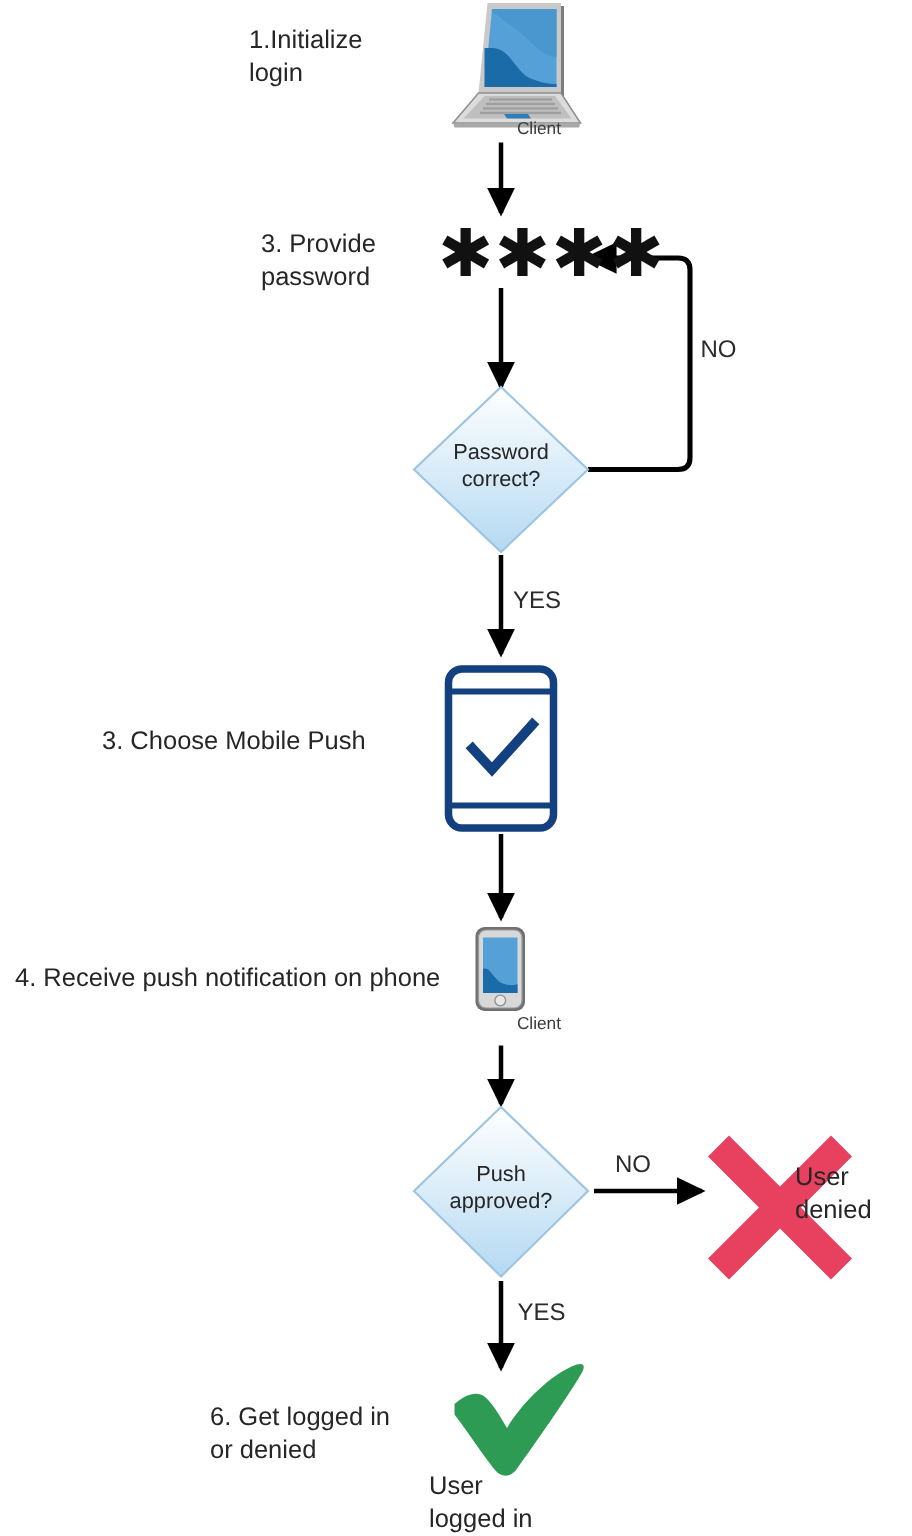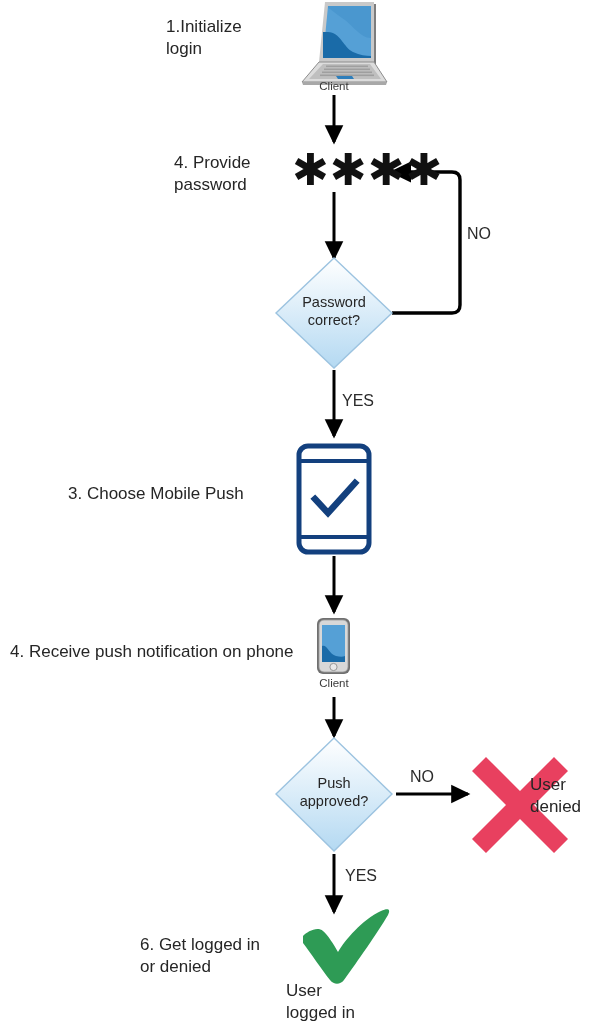--- a/index.html
+++ b/index.html
@@ -31,21 +31,21 @@
     font-size: 16px;
     line-height: 19px;
     text-align: center;
     white-space: pre-line;
   }
   .lbl-cap {
     position: absolute;
     color: #3a3a3a;
     font-size: 11.5px;
     line-height: 14px;
-    text-align: center;
+    text-align: right;
     white-space: pre-line;
   }
   .diamond-text {
     position: absolute;
     color: #262626;
     font-size: 14.5px;
     line-height: 18px;
     text-align: center;
     white-space: pre-line;
     pointer-events: none;
@@ -181,21 +181,21 @@
                C378,932 357,962 344,980 C340,985 334,985 330,980
                C322,970 310,952 303,943 Z" fill="#2E9B55"></path>
     </g>
   </svg>
 
   <div class="lbl" style="left:166px; top:16px; width:116px;">1.Initialize
 login</div>
 
   <div class="lbl-cap" style="left:294px; top:79px; width:80px;">Client</div>
 
-  <div class="lbl" style="left:174px; top:152px; width:112px;">4. Provide
+  <div class="lbl" style="left:174px; top:152px; width:112px;">3. Provide
 password</div>
 
   <div class="stars" style="left:292px; top:148px;">✱✱✱✱</div>
 
   <div class="diamond-text" style="left:284px; top:293px; width:100px;">Password
 correct?</div>
 
   <div class="lbl-sm" style="left:467px; top:224px; width:40px; text-align:left;">NO</div>
 
   <div class="lbl-sm" style="left:342px; top:391px; width:44px; text-align:left;">YES</div>

